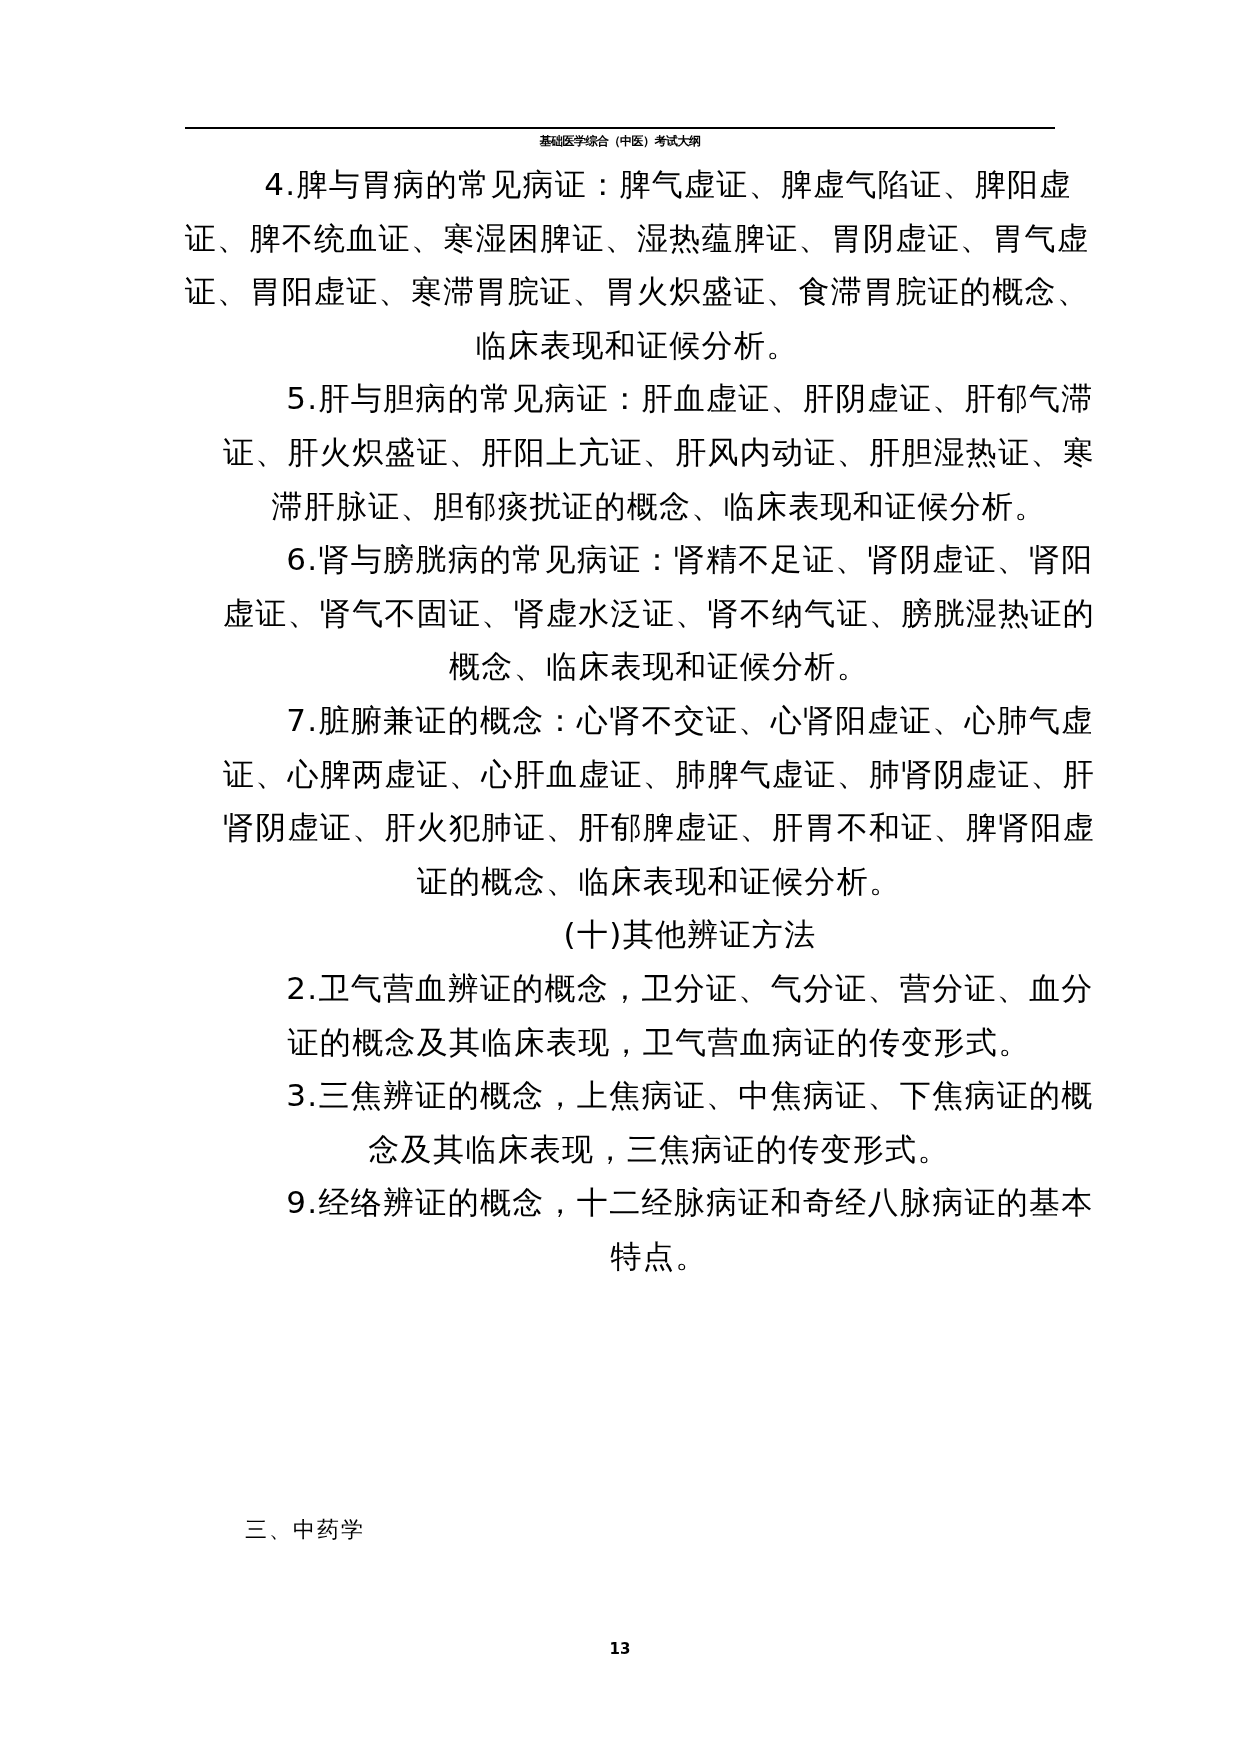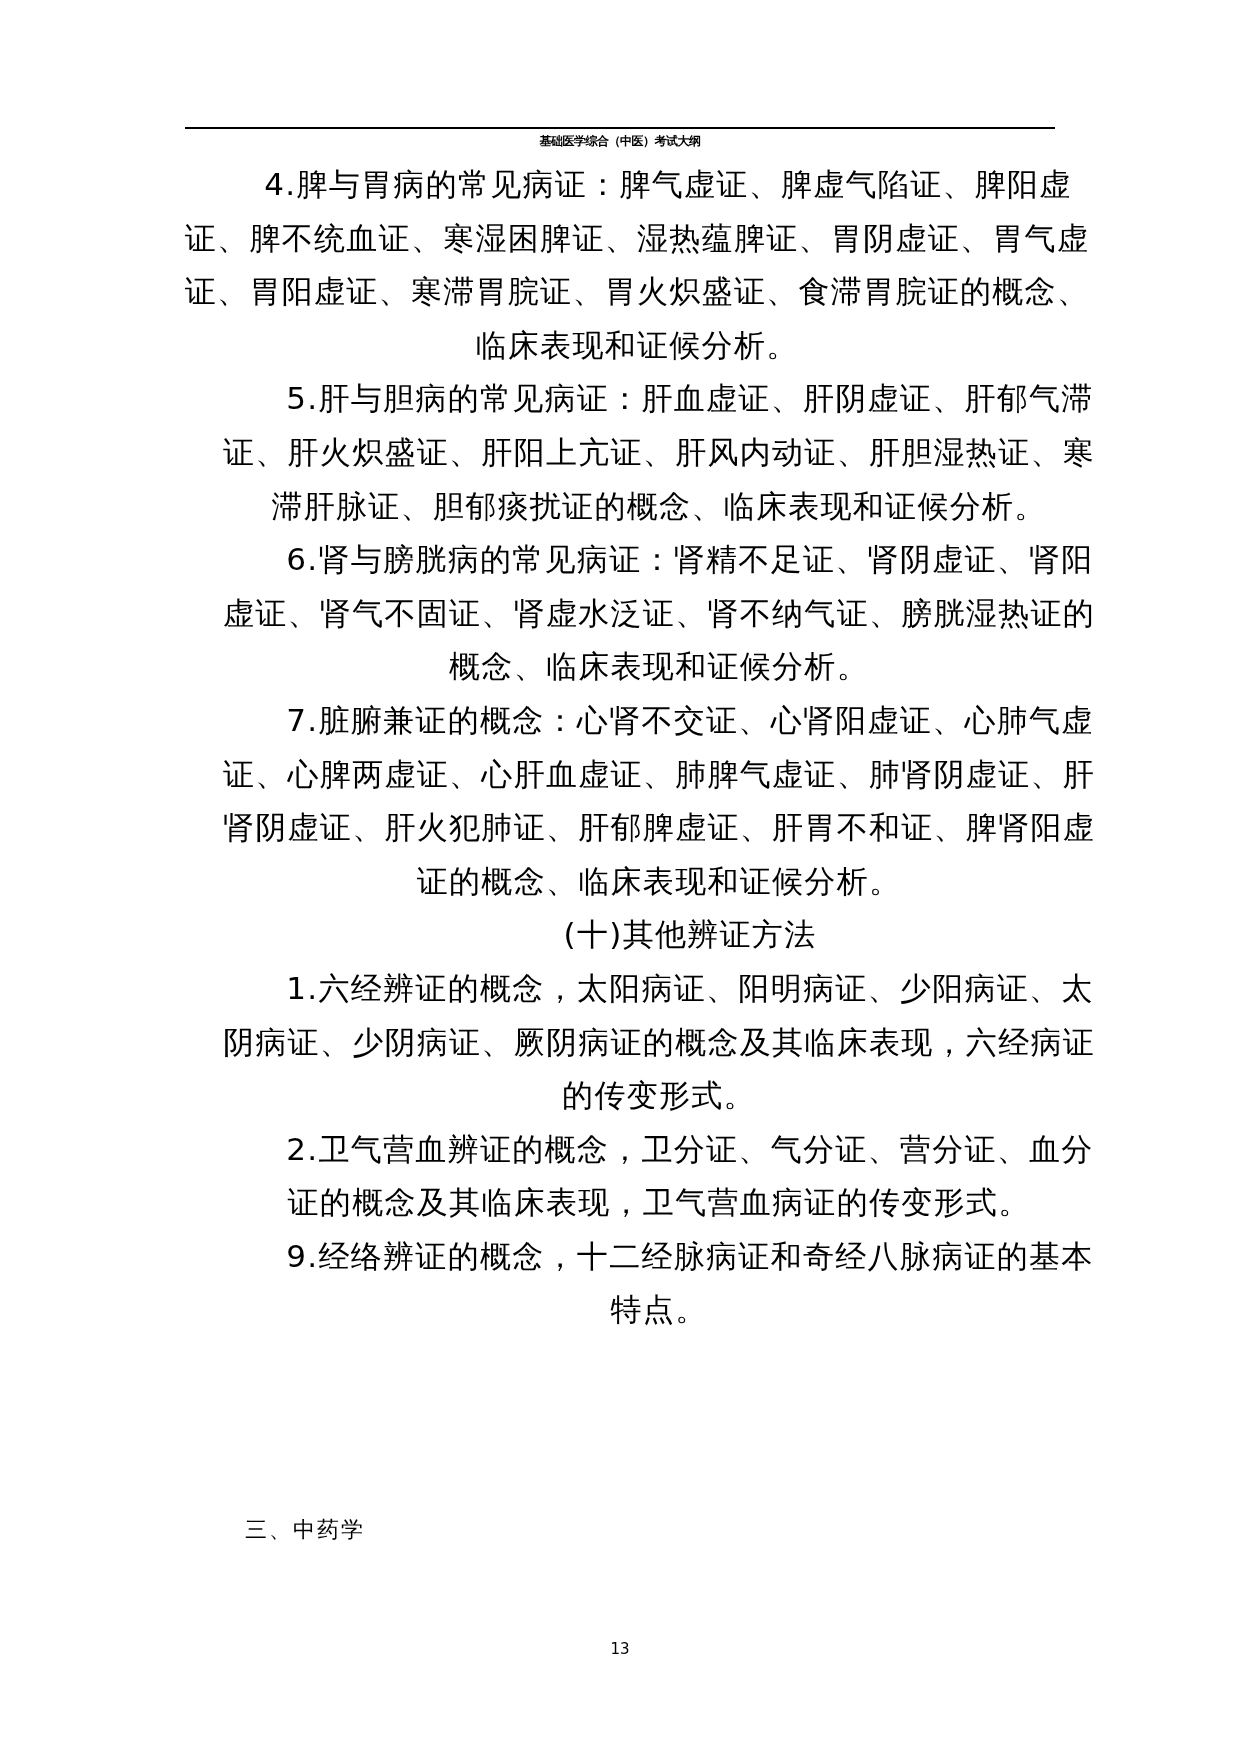--- a/index.html
+++ b/index.html
@@ -62,36 +62,36 @@
       line-height: 50px;
       letter-spacing: 2px;
     }
     .page-number {
       position: absolute;
       left: 0;
       width: 1240px;
       top: 1640px;
       text-align: center;
       font-size: 15px;
-      font-weight: normal;
+      font-weight: bold;
       font-family: "DejaVu Sans", sans-serif;
     }
   </style>
 </head>
 <body>
 
 <div class="header-rule"></div>
 <div class="header-title">基础医学综合（中医）考试大纲</div>
 
 <div class="content">
   <p class="para">4.脾与胃病的常见病证：脾气虚证、脾虚气陷证、脾阳虚证、脾不统血证、寒湿困脾证、湿热蕴脾证、胃阴虚证、胃气虚证、胃阳虚证、寒滞胃脘证、胃火炽盛证、食滞胃脘证的概念、临床表现和证候分析。</p>
   <p class="para shift">5.肝与胆病的常见病证：肝血虚证、肝阴虚证、肝郁气滞证、肝火炽盛证、肝阳上亢证、肝风内动证、肝胆湿热证、寒滞肝脉证、胆郁痰扰证的概念、临床表现和证候分析。</p>
   <p class="para shift">6.肾与膀胱病的常见病证：肾精不足证、肾阴虚证、肾阳虚证、肾气不固证、肾虚水泛证、肾不纳气证、膀胱湿热证的概念、临床表现和证候分析。</p>
   <p class="para shift">7.脏腑兼证的概念：心肾不交证、心肾阳虚证、心肺气虚证、心脾两虚证、心肝血虚证、肺脾气虚证、肺肾阴虚证、肝肾阴虚证、肝火犯肺证、肝郁脾虚证、肝胃不和证、脾肾阳虚证的概念、临床表现和证候分析。</p>
   <p class="para shift">(十)其他辨证方法</p>
-  <p class="para shift">1.六经辨证的概念，太阳病证、阳明病证、少阳病证、太阴病证、少阴病证、厥阴病证的概念及其临床表现，六经病证的传变形式。</p>
   <p class="para shift">2.卫气营血辨证的概念，卫分证、气分证、营分证、血分证的概念及其临床表现，卫气营血病证的传变形式。</p>
+  <p class="para shift">3.三焦辨证的概念，上焦病证、中焦病证、下焦病证的概念及其临床表现，三焦病证的传变形式。</p>
   <p class="para shift">9.经络辨证的概念，十二经脉病证和奇经八脉病证的基本特点。</p>
 </div>
 
 <div class="section-heading">三、中药学</div>
 
 <div class="page-number">13</div>
 
 </body></html>

